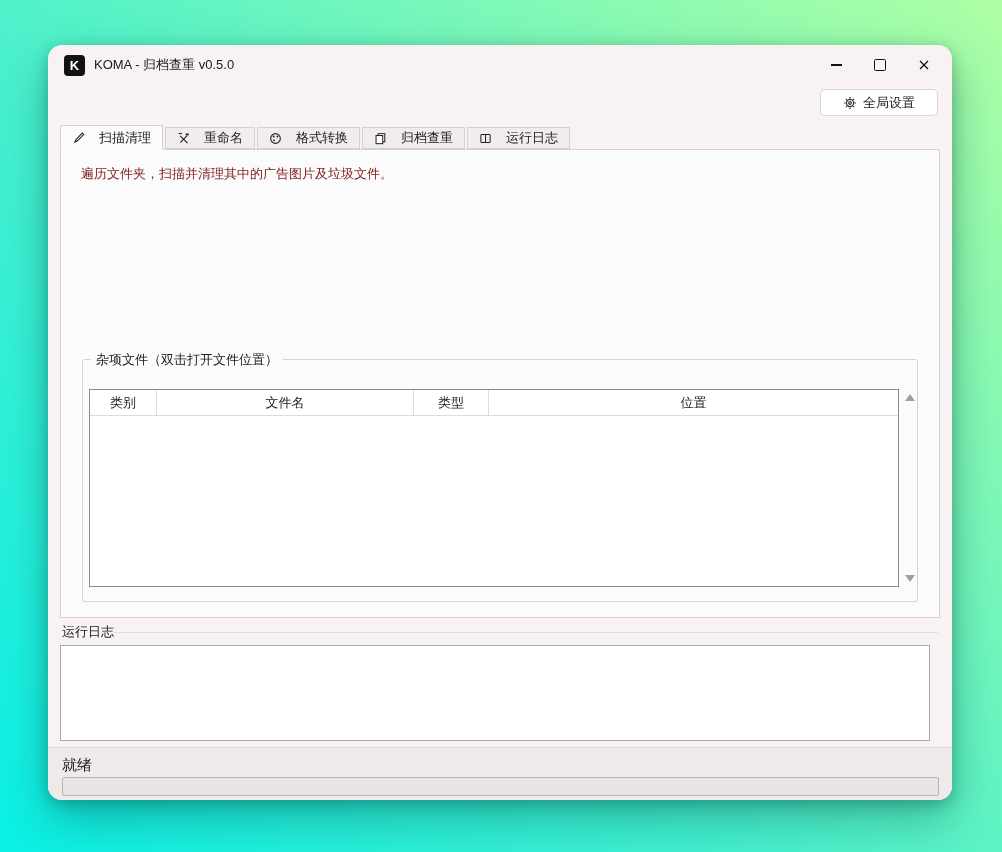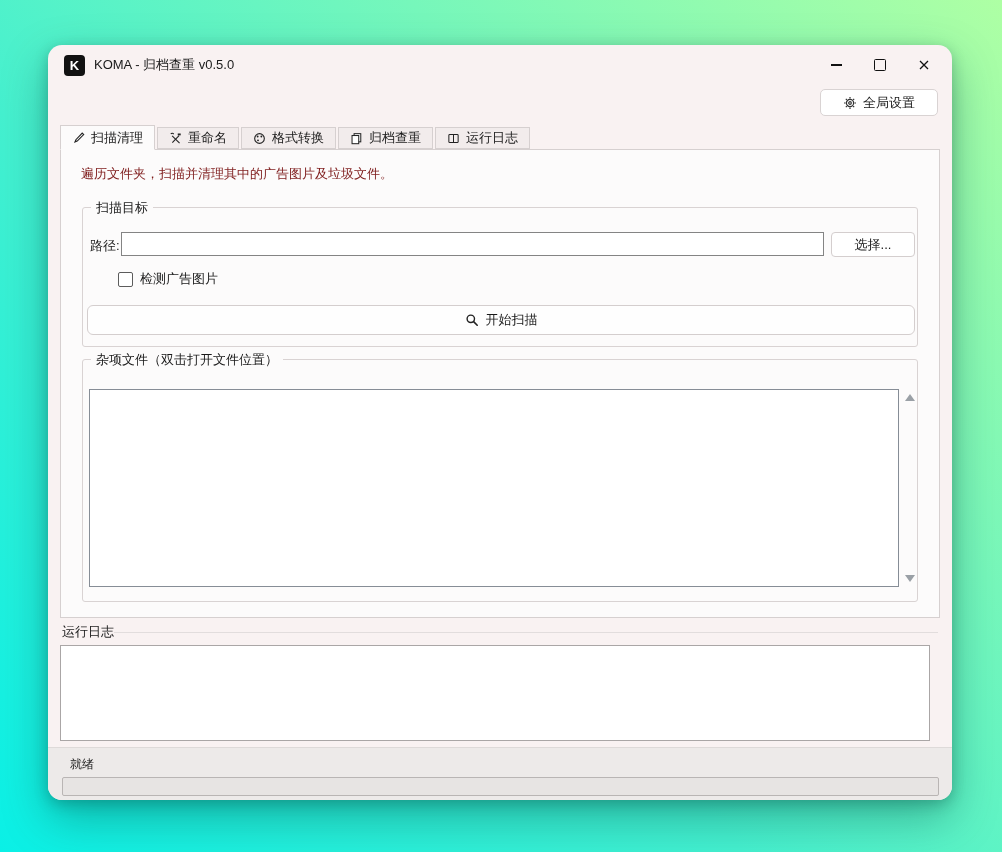--- a/index.html
+++ b/index.html
@@ -21,21 +21,21 @@
   .title-text{font-size:13px;}
   .win-controls{margin-left:auto;display:flex;height:100%;margin-right:6px;}
   .win-btn{width:44px;display:flex;align-items:center;justify-content:center;cursor:default;}
   .glyph-min{width:11px;height:1.4px;background:#111;}
   .glyph-max{width:10px;height:10px;border:1.2px solid #111;border-radius:1.5px;}
   
   .settings-btn{position:absolute;right:14px;top:44px;height:25px;display:flex;align-items:center;gap:6px;
     padding:0 22px;background:#ffffff;border:1px solid #d9d3d3;border-radius:5px;font-size:13px;}
   
   .tabbar{position:absolute;left:12px;top:80px;display:flex;align-items:flex-end;z-index:3;}
-  .tab{display:flex;align-items:center;gap:6px;font-size:13px;box-sizing:border-box;
+  .tab{display:flex;align-items:center;gap:14px;font-size:13px;box-sizing:border-box;
     padding:0 11px;height:22px;background:#f2ecec;border:1px solid #d6d0d0;margin-right:2px;}
   .tab.active{background:#fcfbfb;height:25px;margin-bottom:-1px;border-bottom:1px solid #fcfbfb;z-index:4;}
   .tab .ticon{display:flex;align-items:center;}
   
   .panel{position:absolute;left:12px;top:104px;width:880px;height:469px;box-sizing:border-box;
     background:#fcfbfb;border:1px solid #d6d0d0;}
   .desc{position:absolute;left:20px;top:15px;font-size:13px;color:#7f1d1d;}
   .group{position:absolute;border:1px solid #d9d3d3;border-radius:3px;box-sizing:border-box;}
   .group-title{position:absolute;top:-9px;left:8px;background:#fcfbfb;padding:0 5px;font-size:13px;}
   .group-target{left:21px;top:57px;width:836px;height:140px;}
@@ -69,21 +69,21 @@
     border-left:5.5px solid transparent;border-right:5.5px solid transparent;border-top:7px solid #9aa0a6;}
   
   .log-title-row{position:absolute;left:14px;top:578px;width:876px;display:flex;align-items:center;}
   .log-title{font-size:13px;white-space:nowrap;}
   .log-title-line{flex:1;height:1px;background:#e2dddd;}
   .log-box{position:absolute;left:12px;top:600px;width:870px;height:96px;box-sizing:border-box;
     background:#fff;border:1px solid #aaa6a6;font-size:12px;padding:4px 6px;overflow:auto;}
   
   .status-strip{position:absolute;left:0;right:0;bottom:0;height:52px;background:#edeae9;
     border-top:1px solid #dedad9;border-radius:0 0 14px 14px;}
-  .status-text{position:absolute;left:22px;top:8px;font-size:12px;}
+  .status-text{position:absolute;left:14px;top:8px;font-size:15px;}
   .progress{position:absolute;left:14px;right:13px;top:29px;height:19px;box-sizing:border-box;
     background:#e7e4e3;border:1px solid #b9b5b4;border-radius:2px;overflow:hidden;}
   .progress-fill{height:100%;width:0%;background:#2ab56a;}
   svg{display:block;}
 </style>
 </head>
 <body>
 
 <div class="window">
 
@@ -169,43 +169,30 @@
             </g>
           </svg>
       </span>
       <span>运行日志</span>
     </div>
   </div>
 
   <div class="panel">
     <div class="desc">遍历文件夹，扫描并清理其中的广告图片及垃圾文件。</div>
 
-    <div class="group group-target">
-      <div class="group-title">扫描目标</div>
-      <div class="path-label">路径:</div>
-      <input class="path-input" type="text" value="" style="">
-      <div class="browse-btn">
-        <span>选择...</span>
-      </div>
-      <div class="chk-row">
-        <div class="chk-box"></div>
-        <div class="chk-label">检测广告图片</div>
-      </div>
-      <div class="start-btn">
-        <svg width="14" height="14" viewBox="0 0 14 14">
-          <circle cx="5.8" cy="5.8" r="3.7" fill="none" stroke="#222" stroke-width="1.4"></circle>
-          <path d="M8.6 8.6 L12.2 12.2" stroke="#222" stroke-width="1.6" stroke-linecap="round"></path>
-        </svg>
-        <span>开始扫描</span>
-      </div>
-    </div>
 
     <div class="group group-files">
       <div class="group-title">杂项文件（双击打开文件位置）</div>
       <div class="file-table">
+        <div class="thead">
+          <div class="th c1">类别</div>
+          <div class="th c2">文件名</div>
+          <div class="th c3">类型</div>
+          <div class="th c4">位置</div>
+        </div>
         <div class="tbody"></div>
       </div>
       <div class="vscroll">
         <div class="arr-up"></div>
         <div class="arr-down"></div>
       </div>
     </div>
   </div>
 
   <div class="log-title-row">

